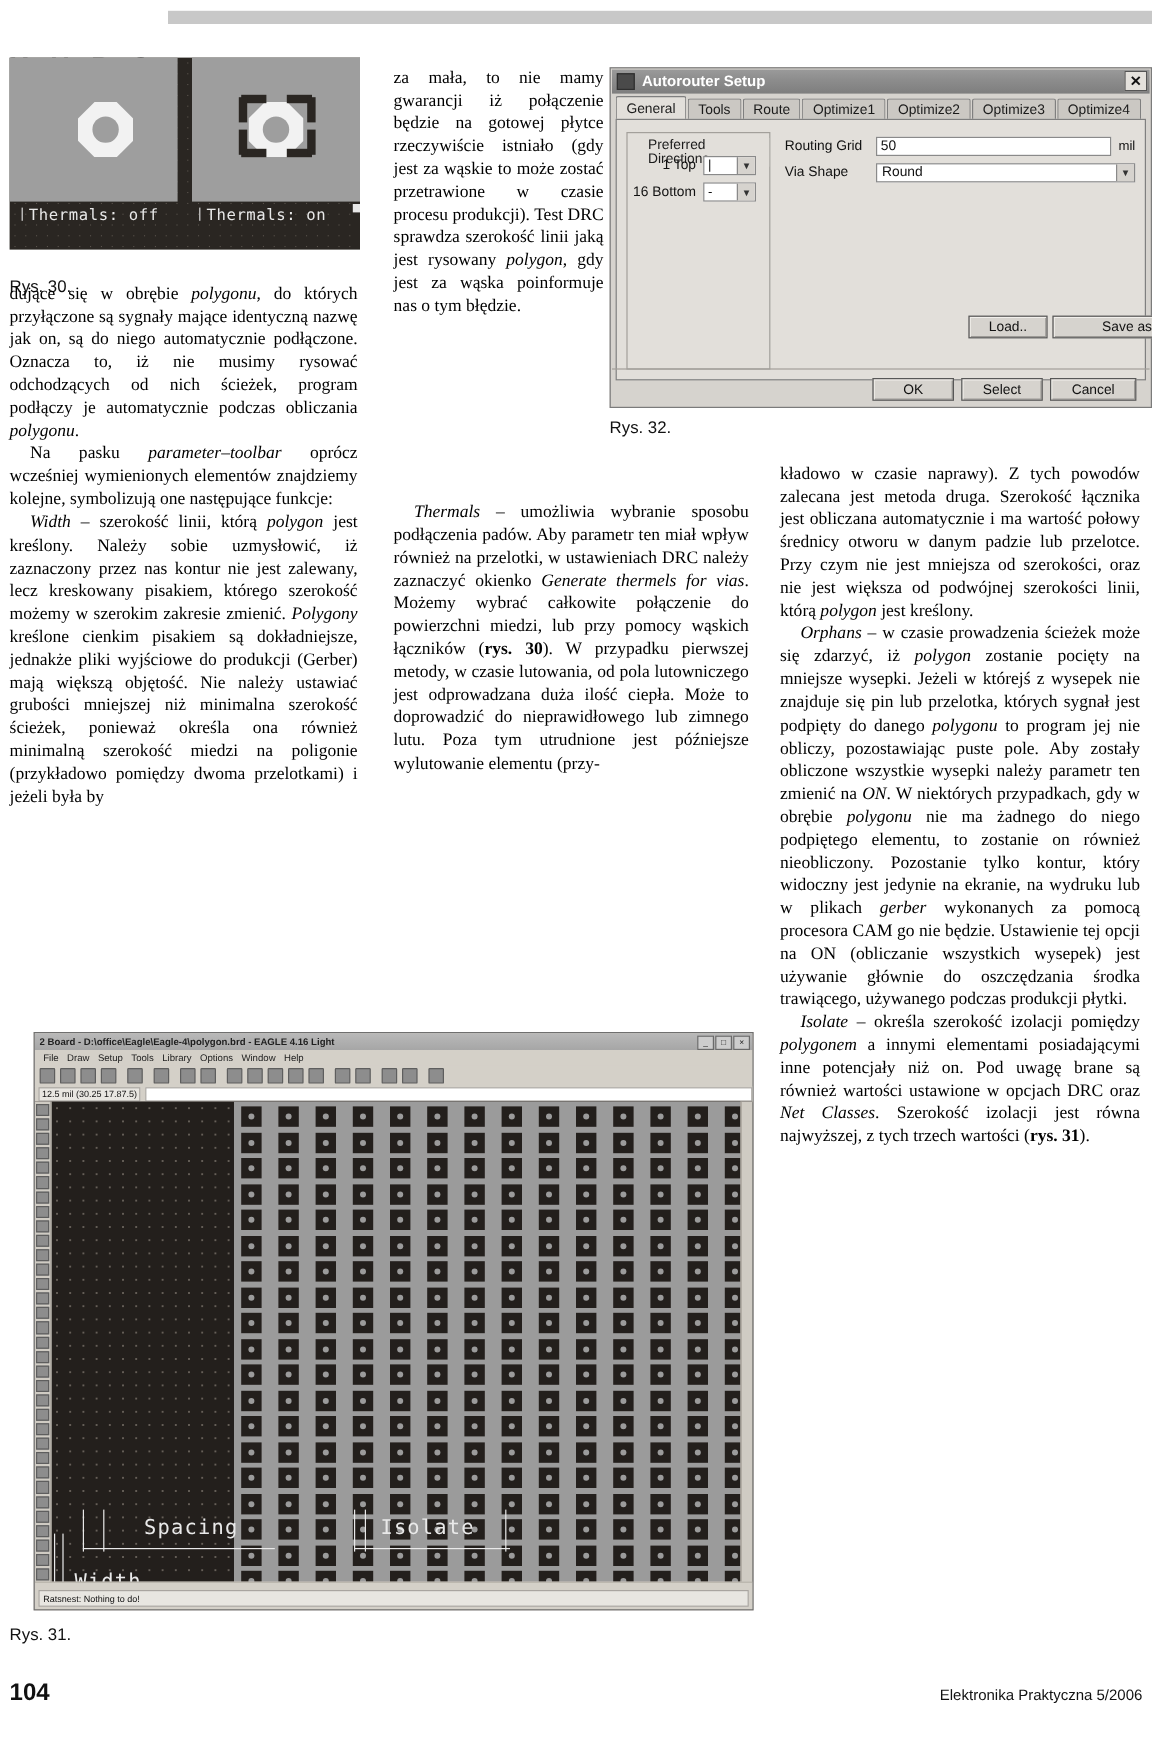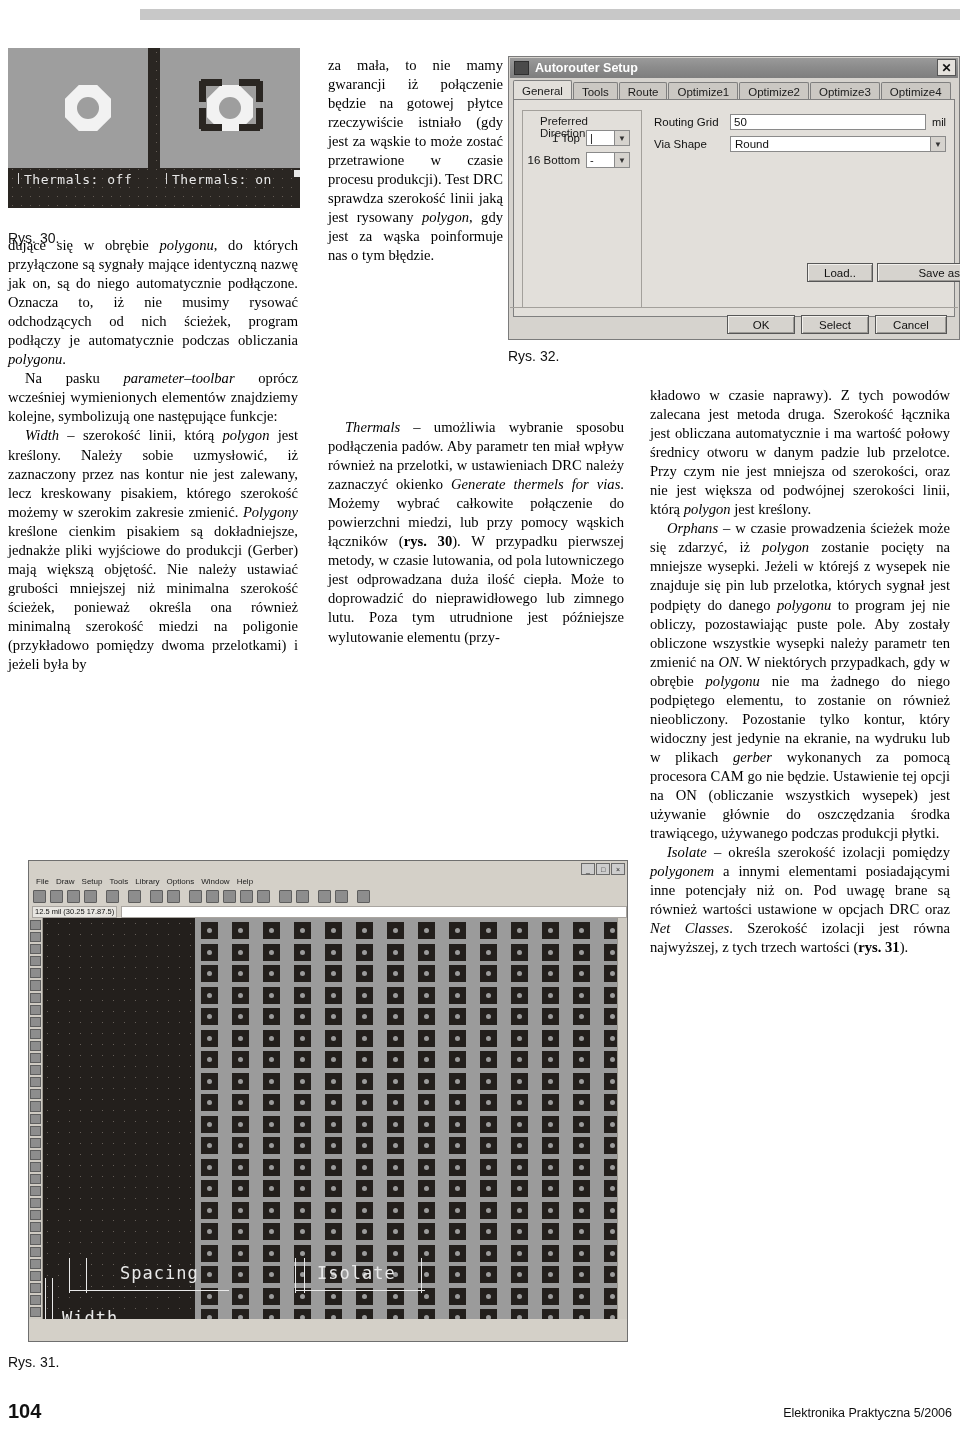--- a/index.html
+++ b/index.html
@@ -405,20 +405,23 @@
 <div class="rys" id="rys32">Rys. 32.</div>
 
 <div class="col" id="col3">
   <p>kładowo w czasie naprawy). Z tych powodów zalecana jest metoda druga. Szerokość łącznika jest obliczana automatycznie i ma wartość połowy średnicy otworu w danym padzie lub przelotce. Przy czym nie jest mniejsza od szerokości, oraz nie jest większa od podwójnej szerokości linii, którą <i>polygon</i> jest kreślony.</p>
   <p class="ind"><i>Orphans</i> – w czasie prowadzenia ścieżek może się zdarzyć, iż <i>polygon</i> zostanie pocięty na mniejsze wysepki. Jeżeli w którejś z wysepek nie znajduje się pin lub przelotka, których sygnał jest podpięty do danego <i>polygonu</i> to program jej nie obliczy, pozostawiając puste pole. Aby zostały obliczone wszystkie wysepki należy parametr ten zmienić na <i>ON</i>. W niektórych przypadkach, gdy w obrębie <i>polygonu</i> nie ma żadnego do niego podpiętego elementu, to zostanie on również nieobliczony. Pozostanie tylko kontur, który widoczny jest jedynie na ekranie, na wydruku lub w plikach <i>gerber</i> wykonanych za pomocą procesora CAM go nie będzie. Ustawienie tej opcji na ON (obliczanie wszystkich wysepek) jest używanie głównie do oszczędzania środka trawiącego, używanego podczas produkcji płytki.</p>
   <p class="ind"><i>Isolate</i> – określa szerokość izolacji pomiędzy <i>polygonem</i> a innymi elementami posiadającymi inne potencjały niż on. Pod uwagę brane są również wartości ustawione w opcjach DRC oraz <i>Net Classes</i>. Szerokość izolacji jest równa najwyższej, z tych trzech wartości (<b>rys. 31</b>).</p>
 </div>
 
 <div id="eagle">
 
+  <div id="eg-title">
+    <div id="eg-title-text">2 Board - D:\office\Eagle\Eagle-4\polygon.brd - EAGLE 4.16 Light</div>
+  </div>
   <div id="eg-wbtns">
     <div class="eg-wbtn">_</div>
     <div class="eg-wbtn">□</div>
     <div class="eg-wbtn">×</div>
   </div>
 
   <div id="eg-menu">
     <div class="eg-menu-item">File</div>
     <div class="eg-menu-item">Draw</div>
     <div class="eg-menu-item">Setup</div>
@@ -783,17 +786,22 @@
     <div class="eg-lbicon"></div>
     <div class="eg-lbicon"></div>
     <div class="eg-lbicon"></div>
     <div class="eg-lbicon"></div>
     <div class="eg-lbicon"></div>
     <div class="eg-lbicon"></div>
   </div>
 
   <div id="eg-scroll-v"></div>
 
+  <div id="eg-status">
+    <div id="eg-statusinner">
+      <span id="eg-statustext">Ratsnest: Nothing to do!</span>
+    </div>
+  </div>
 </div>
 <div class="rys" id="rys31">Rys. 31.</div>
 
 <div id="pageno">104</div>
 <div id="footer-right">Elektronika Praktyczna 5/2006</div>
 
 </body></html>

